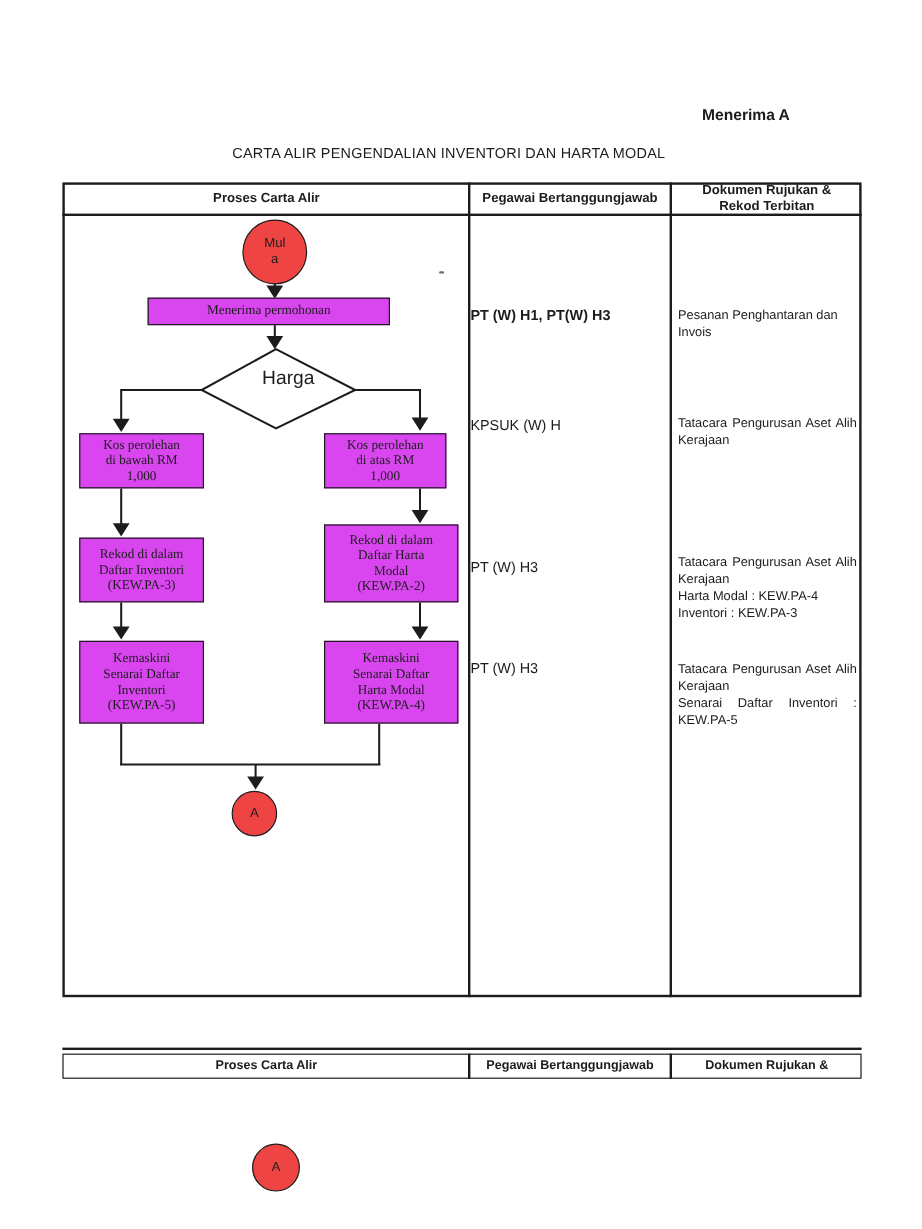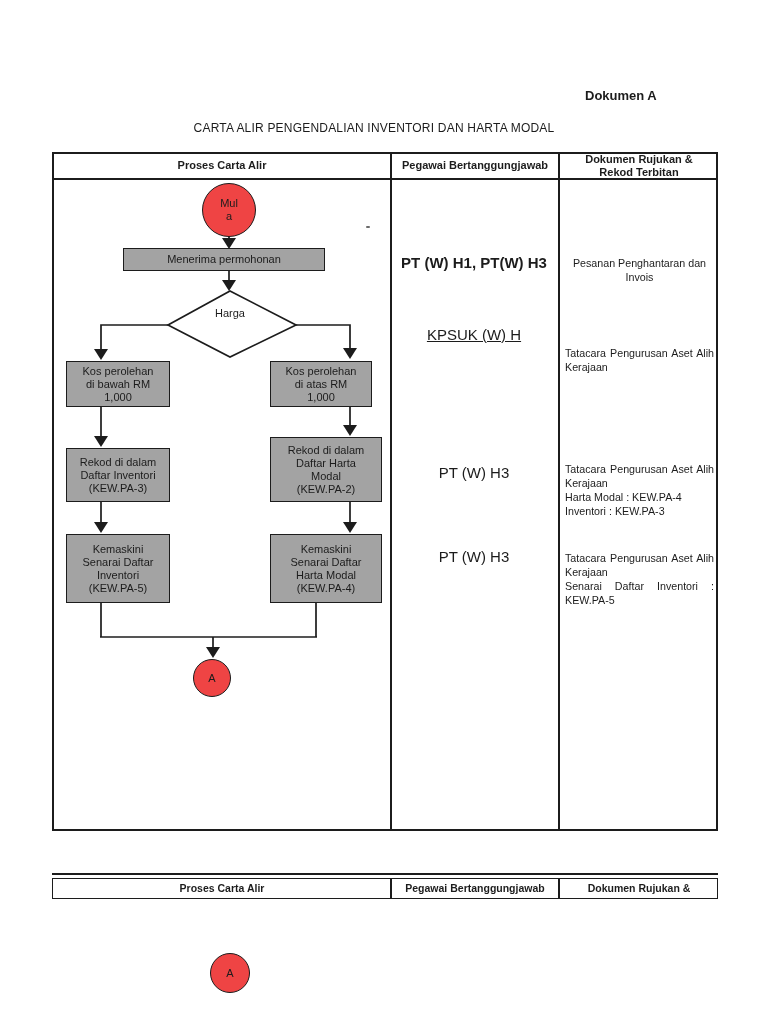--- a/index.html
+++ b/index.html
@@ -16,67 +16,67 @@
   .main-thead { left:52px; top:152px; width:666px; height:28px; border-bottom:2.2px solid #1c1c1c; }
   .vdiv { width:1.8px; background:#1c1c1c; }
   .vdiv.v1 { left:390px; } .vdiv.v2 { left:558px; }
   .vdiv.main { top:152px; height:679px; }
   .th { position:absolute; font-weight:bold; font-size:11px; line-height:13px; text-align:center; white-space:pre-line; }
   .th.c1 { left:54px; width:336px; top:159px; }
   .th.c2 { left:392px; width:166px; top:159px; }
   .th.c3 { left:560px; width:158px; top:153px; }
 
   
-  .node-box { position:absolute; border:1.6px solid #1c1c1c; background:#a3a3a3;
+  .node-box { position:absolute; border:1.6px solid #1c1c1c; background:#d946ef;
               display:flex; align-items:center; justify-content:center;
-              text-align:center; white-space:pre-line; font-size:11px; line-height:13px; z-index:2; }
+              text-align:center; white-space:pre-line; font-size:11px; line-height:13px; z-index:2;font-family:Liberation Serif, serif; }
   .node-circle { position:absolute; border:1.7px solid #1c1c1c; border-radius:50%; background:#ef4444;
                  display:flex; align-items:center; justify-content:center;
                  text-align:center; white-space:pre-line; font-size:11px; line-height:13px; z-index:2; }
   .mula { left:202px; top:183px; width:54px; height:54px; }
   .menerima { left:123px; top:248px; width:202px; height:23px; }
   .kos-bawah { left:66px; top:361px; width:104px; height:46px; }
   .kos-atas { left:270px; top:361px; width:102px; height:46px; }
   .rekod-inv { left:66px; top:448px; width:104px; height:54px; }
   .rekod-hm  { left:270px; top:437px; width:112px; height:65px; }
   .kmk-inv   { left:66px; top:534px; width:104px; height:69px; }
   .kmk-hm    { left:270px; top:534px; width:112px; height:69px; }
   .conn-a1 { left:193px; top:659px; width:38px; height:38px; }
   .conn-a2 { left:210px; top:953px; width:40px; height:40px; }
-  .diamond-label { left:198px; top:307px; width:64px; text-align:center; font-size:11px; z-index:2; }
+  .diamond-label { left:198px; top:307px; width:64px; text-align:right; font-size:16px; z-index:2; }
   .stray-dot { left:366px; top:226px; width:4px; height:2px; background:#6b6b6b; border-radius:1px; }
 
   
-  .officer { left:392px; width:164px; text-align:center; font-size:15px; line-height:14px; }
+  .officer { left:392px; width:164px; text-align:left; font-size:12px; line-height:14px; }
   .officer.bold { font-weight:bold; }
-  .o1 { top:256px; } .o2 { top:328px;text-decoration:underline; } .o3 { top:466px; } .o4 { top:550px; }
+  .o1 { top:256px; } .o2 { top:347px; } .o3 { top:466px; } .o4 { top:550px; }
 
   
   .docentry { left:565px; width:149px; font-size:10.7px; line-height:14px; }
   .docentry p { text-align:justify; }
-  .docentry.noj p { text-align:center; }
+  .docentry.noj p { text-align:left; }
   .d1 { top:256px; } .d2 { top:346px; } .d3 { top:462px; } .d4 { top:551px; }
 
   
   .next-topline { left:52px; top:873px; width:666px; height:2px; background:#1c1c1c; }
   .next-thead { left:52px; top:878px; width:666px; height:21px; border:1.8px solid #1c1c1c; }
   .vdiv.next { top:878px; height:21px; }
   .nth { position:absolute; top:881px; font-weight:bold; font-size:10.5px; line-height:15px; text-align:center; }
   .nth.c1 { left:54px; width:336px; }
   .nth.c2 { left:392px; width:166px; }
   .nth.c3 { left:560px; width:158px; }
 
   svg.connectors { position:absolute; left:0; top:0; z-index:1; pointer-events:none; }
 </style>
 </head>
 <body>
 
 <div class="page">
 
-  <div class="abs appendix">Dokumen A</div>
+  <div class="abs appendix">Menerima A</div>
   <div class="abs doc-title">CARTA ALIR PENGENDALIAN INVENTORI DAN HARTA MODAL</div>
 
   <div class="abs main-table"></div>
   <div class="abs main-thead"></div>
   <div class="abs vdiv v1 main"></div>
   <div class="abs vdiv v2 main"></div>
   <div class="th c1">Proses Carta Alir</div>
   <div class="th c2">Pegawai Bertanggungjawab</div>
   <div class="th c3">Dokumen Rujukan &amp;
 Rekod Terbitan</div>

